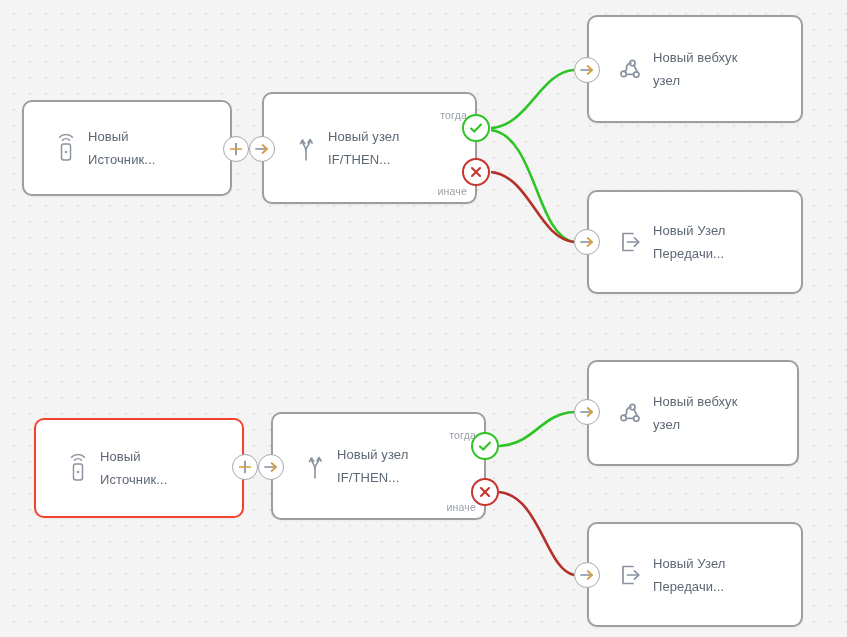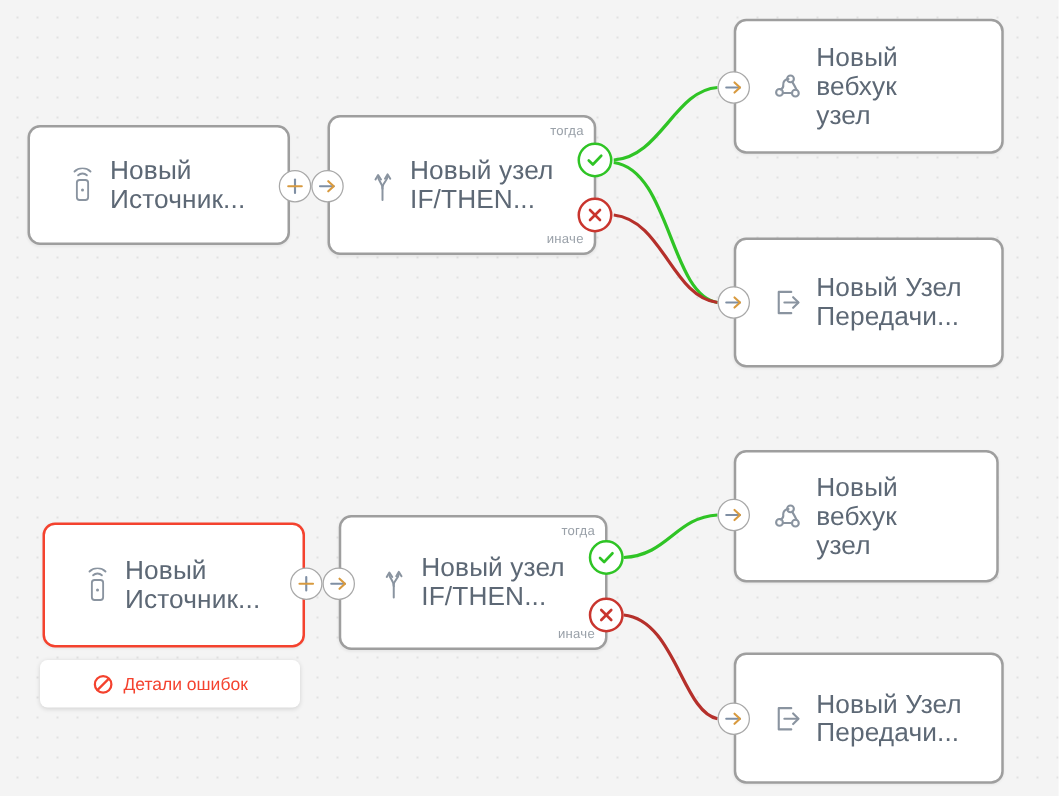--- a/index.html
+++ b/index.html
@@ -50,37 +50,37 @@
     width: 40px;
     min-width: 40px;
     margin-left: 22px;
     display: flex;
     align-items: center;
     justify-content: center;
     color: #8a94a0;
   }
   .node-label {
     color: #5d6875;
-    font-size: 21px;
+    font-size: 13px;
     line-height: 23px;
     letter-spacing: 0.1px;
     margin-left: 2px;
     padding-right: 14px;
     white-space: pre-line;
   }
 
   
   .port-label {
     position: absolute;
     right: 8px;
     font-size: 10.5px;
     color: #9aa1a9;
     letter-spacing: 0.2px;
   }
-  .port-label.then { top: 5px; }
+  .port-label.then { top: 15px; }
   .port-label.else { bottom: 5px; text-align: right; }
 
   
   .round-btn {
     position: absolute;
     width: 26px; height: 26px;
     border-radius: 50%;
     background: #ffffff;
     border: 1.6px solid #a8a8a8;
     z-index: 5;
@@ -240,29 +240,20 @@
         <rect x="6.5" y="10" width="9" height="16" rx="2.2"></rect>
         <circle cx="11" cy="18" r="1.2" fill="currentColor" stroke="none"></circle>
         <path d="M7.5 6.2 A 5 5 0 0 1 14.5 6.2"></path>
         <path d="M4.6 3.2 A 9 9 0 0 1 17.4 3.2"></path>
       </svg>
     </span>
     <span class="node-label">Новый
 Источник...</span>
   </div>
 
-  <div class="error-chip" style="left:32px; top:528px; width:208px; height:38px;">
-    <span style="display:flex;align-items:center;">
-      <svg width="17" height="17" viewBox="0 0 17 17" fill="none" stroke="#f4422e" stroke-width="1.8" stroke-linecap="round">
-        <circle cx="8.5" cy="8.5" r="6.6"></circle>
-        <line x1="4.1" y1="12.9" x2="12.9" y2="4.1"></line>
-      </svg>
-    </span>
-    <span class="chip-text">Детали ошибок</span>
-  </div>
 
   <div class="round-btn" style="left:232px; top:454px;">
     <svg width="14" height="14" viewBox="0 0 14 14">
       <line x1="7" y1="1.6" x2="7" y2="12.4" stroke="#7f8fa4" stroke-width="1.7" stroke-linecap="round"></line>
       <line x1="1.6" y1="7" x2="12.4" y2="7" stroke="#d89a3f" stroke-width="1.7" stroke-linecap="round"></line>
     </svg>
   </div>
 
   <div class="round-btn" style="left:258px; top:454px;">
     <svg width="16" height="14" viewBox="0 0 16 14">

